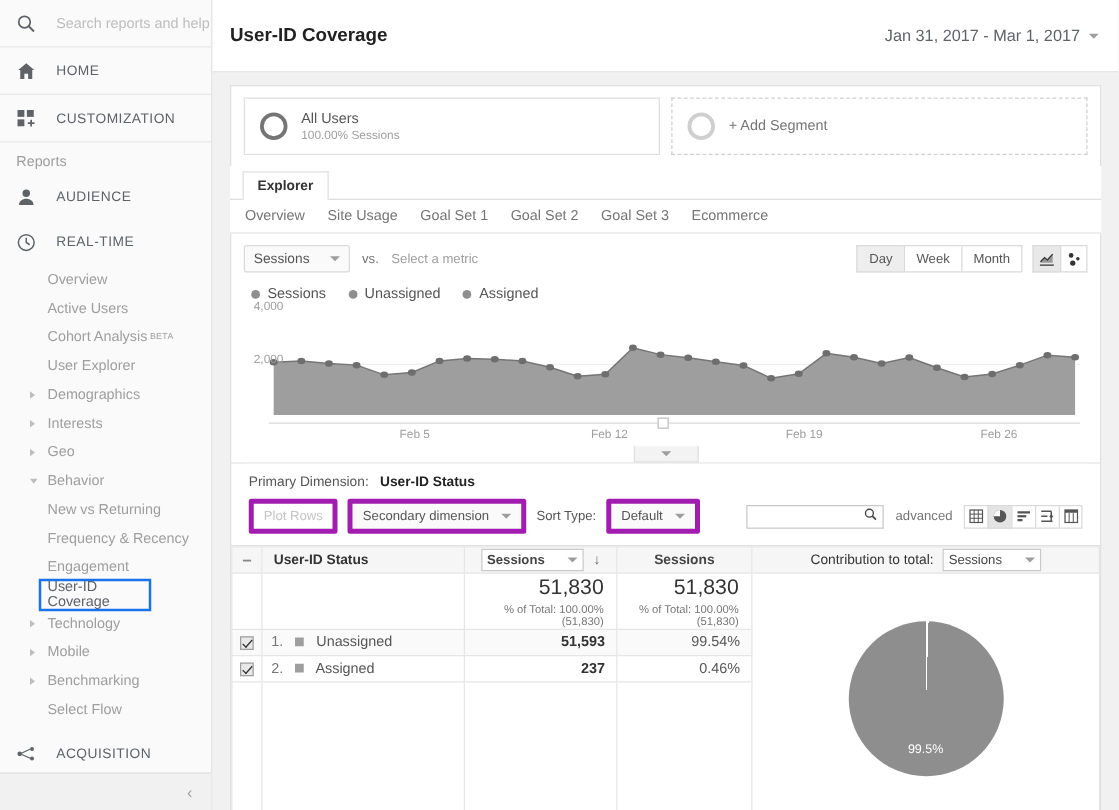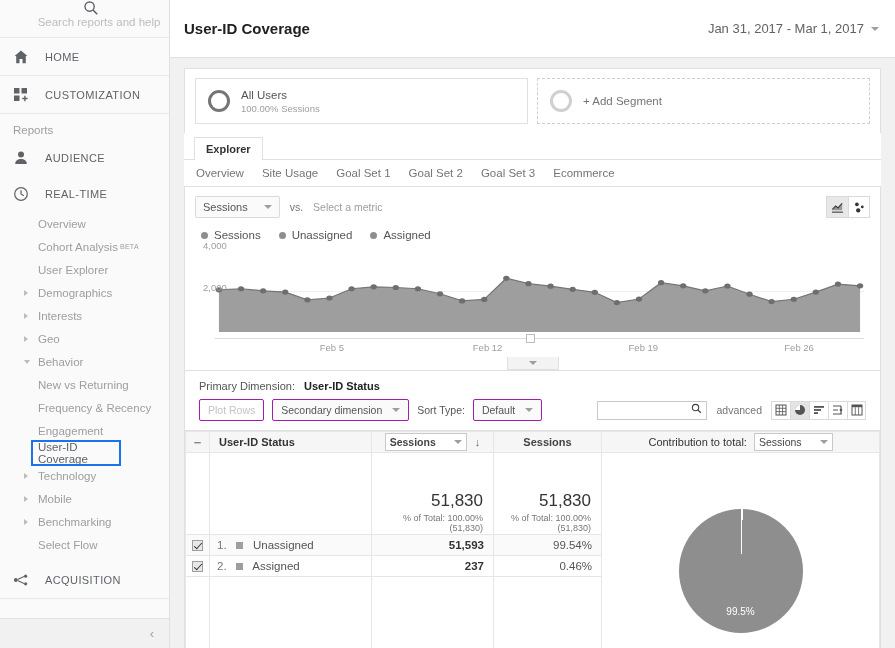--- a/index.html
+++ b/index.html
@@ -15,21 +15,21 @@
   .app { display:flex; width:895px; height:648px; }
 
   
   .sidebar {
     width:170px; height:648px; background:#fafafa;
     border-right:1px solid #e0e0e0;
     position:relative; flex:0 0 170px;
   }
   .search-row {
     height:38px; display:flex; align-items:center;
-    border-bottom:1px solid #e8e8e8; padding-left:13px;flex-direction:column;
+    border-bottom:1px solid #e8e8e8; padding-left:13px;
   }
   .search-row .placeholder { color:#bdbdbd; font-size:11.5px; margin-left:16px; }
   .nav-top {
     height:38px; display:flex; align-items:center; padding-left:13px;
     border-bottom:1px solid #e8e8e8; color:#5f6368;
     font-size:11px; letter-spacing:.4px;
   }
   .nav-top .lbl { margin-left:16px; }
   .reports-label { padding:10px 0 4px 13px; color:#9e9e9e; font-size:11.5px; }
   .nav-section {
@@ -156,21 +156,21 @@
 
   .dimbar { padding:9px 2px 7px 4px; font-size:11px; color:#555; background:#fff;}
   .dimbar b { color:#222; margin-left:6px; }
 
   .tablectl {
     display:flex; align-items:center; background:#fff; padding:0 4px 9px 4px;
     justify-content:space-between;
   }
   .tablectl-left { display:flex; align-items:center; gap:8px; }
   .btn-flat {
-    border:1px solid #a21caf; background:#fafafa; padding:4px 8px; font-size:10.5px; color:#555;
+    border:4px solid #a21caf; background:#fafafa; padding:4px 8px; font-size:10.5px; color:#555;
     border-radius:2px; display:flex; align-items:center; gap:10px;
   }
   .btn-flat.disabled { color:#c4c4c4; background:#fff; }
   .sorttype { font-size:10.5px; color:#555; }
   .tablectl-right { display:flex; align-items:center; gap:9px; }
   .searchbox {
     width:110px; height:19px; border:1px solid #c9c9c9; background:#fff;
     display:flex; align-items:center; justify-content:flex-end; padding-right:4px;
   }
   .adv { font-size:10.5px; color:#757575; }
@@ -189,21 +189,21 @@
   th.c-check { width:22px; background:#f6f6f6; text-align:center; }
   th.c-dim   { background:#f6f6f6; text-align:left; padding-left:9px; font-size:11px; color:#333; font-weight:bold;}
   th.c-m1, th.c-m2 { width:122px; background:#f6f6f6; text-align:center; font-size:11px; }
   th.c-contrib { background:#f6f6f6; text-align:center; font-size:11px; color:#333; font-weight:normal;}
   .hdr-sel {
     border:1px solid #c9c9c9; background:#fff; display:inline-flex; align-items:center;
     gap:18px; padding:2px 4px; font-size:10.5px; color:#444;
   }
   .dash { color:#888; font-size:13px; }
   .totrow td { height:43px; background:#fff; vertical-align:middle; }
-  .tot-num { text-align:right; padding-right:9px; font-size:17px; color:#333;margin-top:37px; }
+  .tot-num { text-align:right; padding-right:9px; font-size:17px; color:#333; }
   .tot-sub { text-align:right; padding-right:9px; font-size:9px; color:#777; margin-top:2px;}
   td.r-check { text-align:center; background:#fafafa; }
   td.r-dim { padding-left:7px; font-size:11.5px; color:#555; background:#fafafa;}
   td.r-dim .idx { color:#777; margin-right:6px; }
   td.r-dim .sq { display:inline-block;width:7px;height:7px;background:#9e9e9e;margin-right:7px;}
   td.r-num { text-align:right; padding-right:9px; font-size:11.5px; font-weight:bold; color:#333; background:#fafafa;}
   td.r-pct { text-align:right; padding-right:9px; font-size:11.5px; color:#555; background:#fafafa;}
   td.r-pie { background:#fff; }
   tr.row2 td { background:#fff !important; }
   .chk {
@@ -284,20 +284,23 @@
           </svg>
       </span>
       <span class="lbl">REAL-TIME</span>
     </div>
 
     <div>
       <div class="subitem">
           <span>Overview</span>
         </div>
       <div class="subitem">
+          <span>Active Users</span>
+        </div>
+      <div class="subitem">
           <span>Cohort Analysis</span>
           <span class="beta">BETA</span>
         </div>
       <div class="subitem">
           <span>User Explorer</span>
         </div>
       <div class="subitem has-arrow">
           <i class="arrow"></i>
           <span>Demographics</span>
         </div>
@@ -406,20 +409,25 @@
         <div class="chart-ctl">
           <div style="display:flex;align-items:center;">
             <div class="metric-sel">
               <span>Sessions</span>
               <i class="caret"></i>
             </div>
             <span class="vs">vs.</span>
             <span class="sel-metric">Select a metric</span>
           </div>
           <div style="display:flex;align-items:center;">
+            <div class="gran">
+              <div class="active">Day</div>
+              <div>Week</div>
+              <div>Month</div>
+            </div>
             <div class="charticons">
               <div class="active">
                 <svg width="13" height="13" viewBox="0 0 14 14">
                     <path d="M1 12h12" stroke="#333" stroke-width="1.1"></path>
                     <path d="M1.5 9 5 5.5l2.5 2L12 2.5" fill="none" stroke="#333" stroke-width="1.2"></path>
                     <path d="M1.5 9 5 5.5l2.5 2L12 2.5V10H1.5z" fill="#555" opacity=".55"></path>
                   </svg>
               </div>
               <div>
                 <svg width="13" height="13" viewBox="0 0 14 14">

